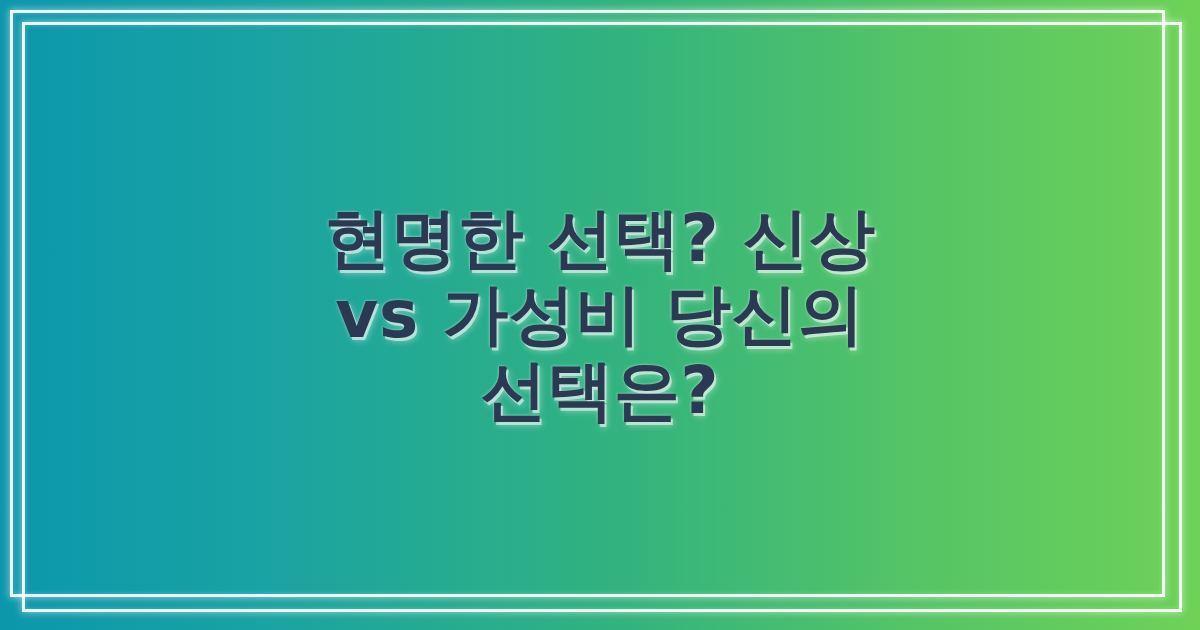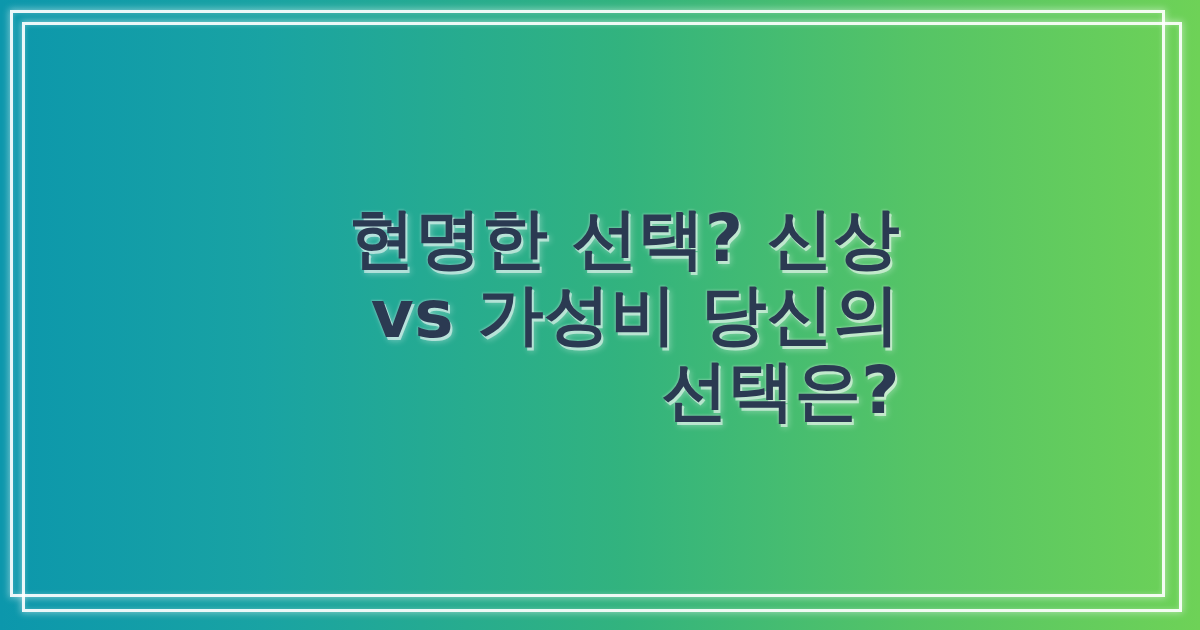--- a/index.html
+++ b/index.html
@@ -49,21 +49,21 @@
     width:1200px;
     height:630px;
     display:flex;
     align-items:center;
     justify-content:center;
     padding:0 300px;
   }
 
   .headline {
     width:100%;
-    text-align:right;
+    text-align:center;
     font-size:66px;
     line-height:76px;
     font-weight:700;
     letter-spacing:0.5px;
     color:#2b3a52;
     word-break:keep-all;
     text-shadow:
       2px 3px 0 rgba(255,255,255,0.55),
       3px 4px 6px rgba(255,255,255,0.35),
       -1px -1px 2px rgba(255,255,255,0.25);

